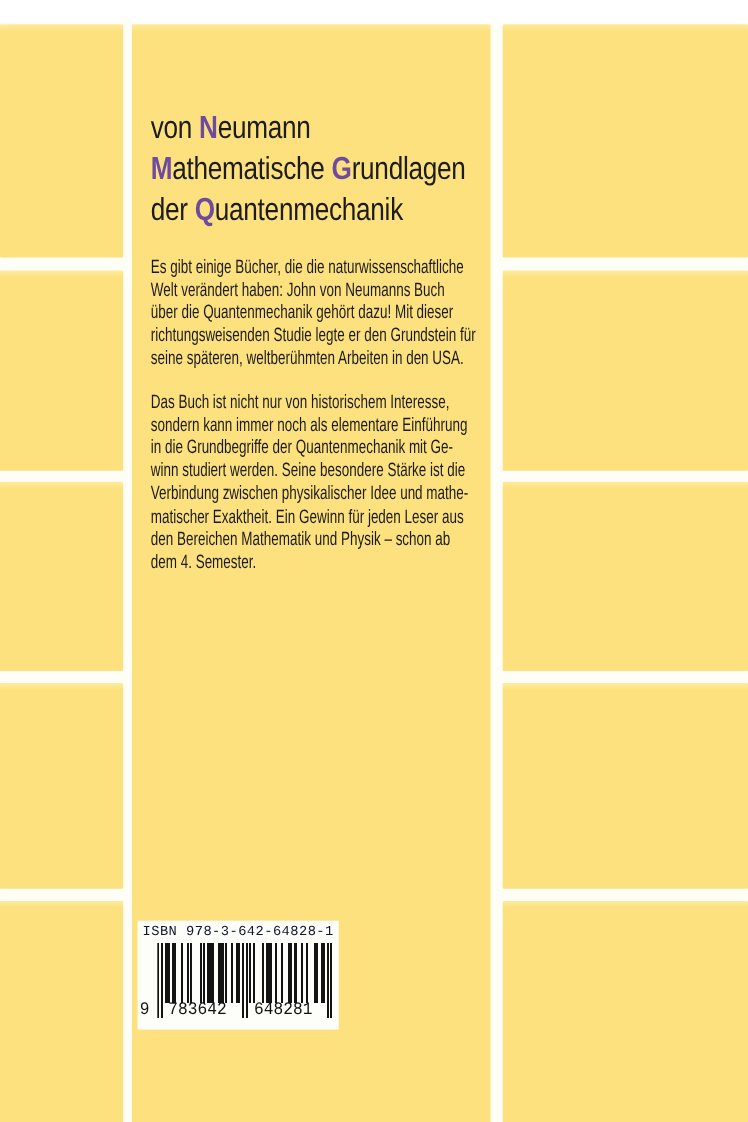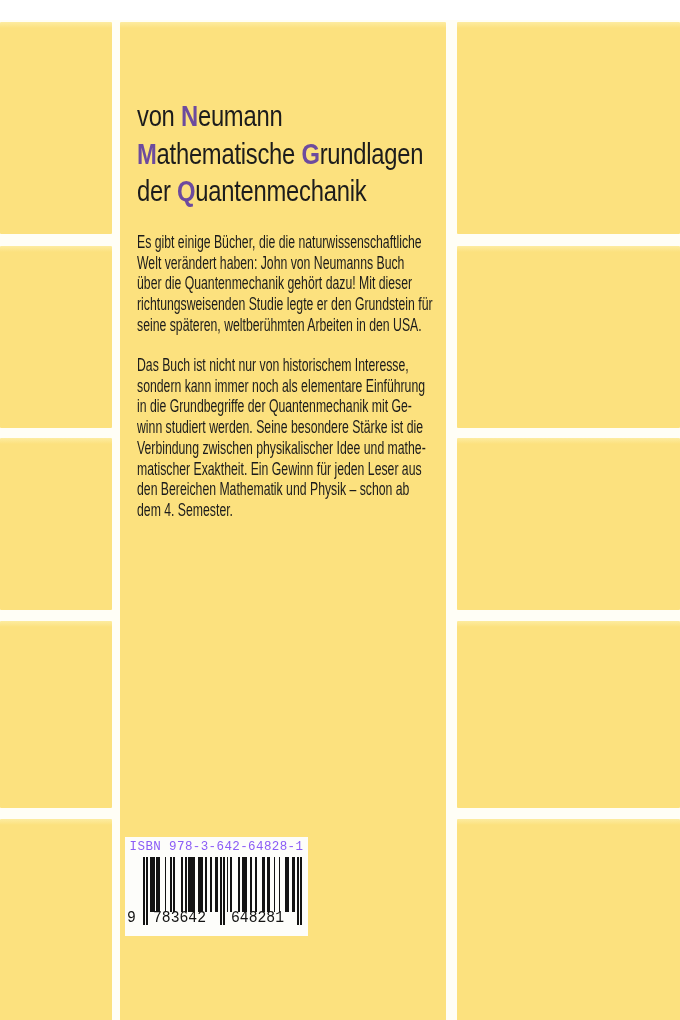--- a/index.html
+++ b/index.html
@@ -42,21 +42,21 @@
   .barcode-box{
     position:absolute;left:125px;top:817px;
     width:183px;height:99px;
     background:#fdfdfa;
   }
   .isbn-line{
     position:absolute;left:0;top:3px;width:100%;
     text-align:center;
     font-family:"Liberation Mono","DejaVu Sans Mono",monospace;
     font-size:12.5px;letter-spacing:0.4px;
-    color:#8b5cf6;
+    color:#0f172a;
     white-space:nowrap;
   }
   .bars{position:absolute;left:18px;top:20px;}
   .ean-digit{
     position:absolute;
     font-family:"Liberation Mono","DejaVu Sans Mono",monospace;
     font-size:16px;color:#131313;
     transform:scaleX(0.92);transform-origin:0 0;
     white-space:nowrap;
     top:72px;

